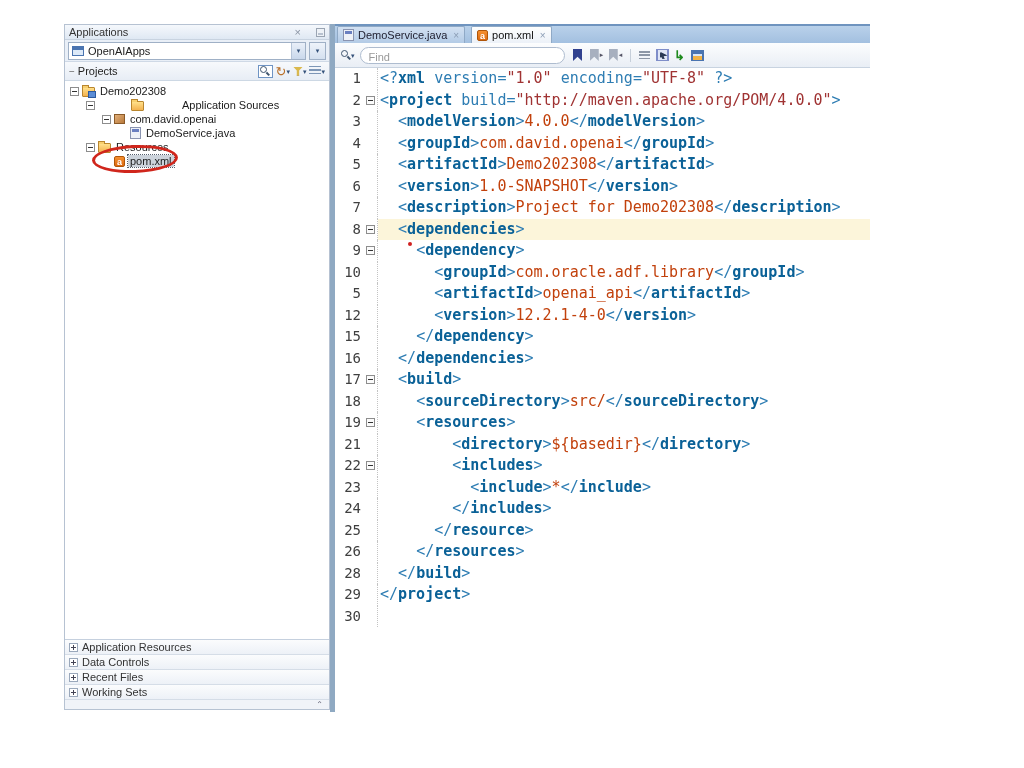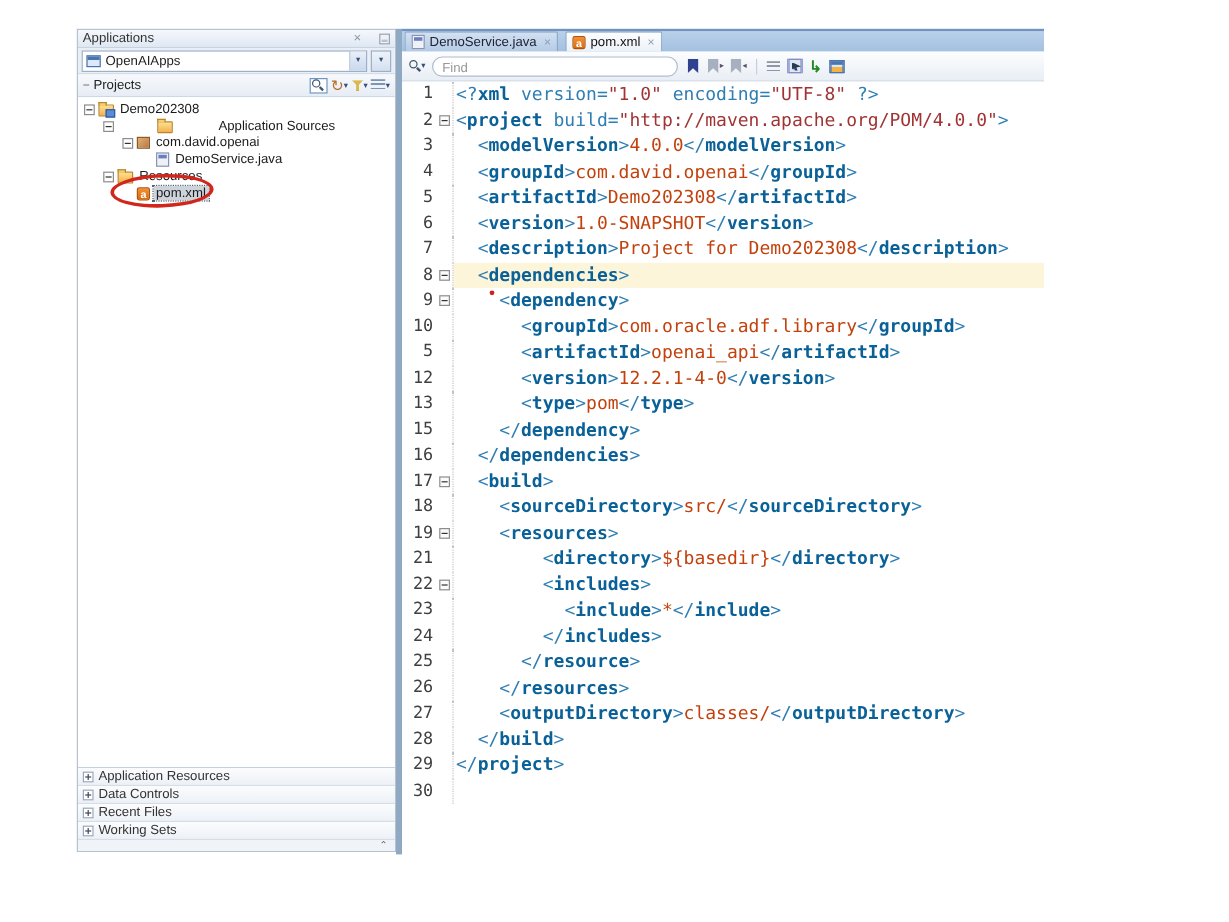--- a/index.html
+++ b/index.html
@@ -343,25 +343,20 @@
           <span class="num">5</span>
           <span class="foldcol"></span>
           <span class="ctext"><span class="c-txt">      </span><span class="c-br">&lt;</span><span class="c-tag">artifactId</span><span class="c-br">&gt;</span><span class="c-txt">openai_api</span><span class="c-br">&lt;/</span><span class="c-tag">artifactId</span><span class="c-br">&gt;</span></span>
         </div>
         <div class="crow">
           <span class="num">12</span>
           <span class="foldcol"></span>
           <span class="ctext"><span class="c-txt">      </span><span class="c-br">&lt;</span><span class="c-tag">version</span><span class="c-br">&gt;</span><span class="c-txt">12.2.1-4-0</span><span class="c-br">&lt;/</span><span class="c-tag">version</span><span class="c-br">&gt;</span></span>
         </div>
         <div class="crow">
-          <span class="num">13</span>
-          <span class="foldcol"></span>
-          <span class="ctext"><span class="c-txt">      </span><span class="c-br">&lt;</span><span class="c-tag">type</span><span class="c-br">&gt;</span><span class="c-txt">pom</span><span class="c-br">&lt;/</span><span class="c-tag">type</span><span class="c-br">&gt;</span></span>
-        </div>
-        <div class="crow">
           <span class="num">15</span>
           <span class="foldcol"></span>
           <span class="ctext"><span class="c-txt">    </span><span class="c-br">&lt;/</span><span class="c-tag">dependency</span><span class="c-br">&gt;</span></span>
         </div>
         <div class="crow">
           <span class="num">16</span>
           <span class="foldcol"></span>
           <span class="ctext"><span class="c-txt">  </span><span class="c-br">&lt;/</span><span class="c-tag">dependencies</span><span class="c-br">&gt;</span></span>
         </div>
         <div class="crow">
@@ -407,25 +402,20 @@
         </div>
         <div class="crow">
           <span class="num">25</span>
           <span class="foldcol"></span>
           <span class="ctext"><span class="c-txt">      </span><span class="c-br">&lt;/</span><span class="c-tag">resource</span><span class="c-br">&gt;</span></span>
         </div>
         <div class="crow">
           <span class="num">26</span>
           <span class="foldcol"></span>
           <span class="ctext"><span class="c-txt">    </span><span class="c-br">&lt;/</span><span class="c-tag">resources</span><span class="c-br">&gt;</span></span>
-        </div>
-        <div class="crow">
-          <span class="num">27</span>
-          <span class="foldcol"></span>
-          <span class="ctext"><span class="c-txt">    </span><span class="c-br">&lt;</span><span class="c-tag">outputDirectory</span><span class="c-br">&gt;</span><span class="c-txt">classes/</span><span class="c-br">&lt;/</span><span class="c-tag">outputDirectory</span><span class="c-br">&gt;</span></span>
         </div>
         <div class="crow">
           <span class="num">28</span>
           <span class="foldcol"></span>
           <span class="ctext"><span class="c-txt">  </span><span class="c-br">&lt;/</span><span class="c-tag">build</span><span class="c-br">&gt;</span></span>
         </div>
         <div class="crow">
           <span class="num">29</span>
           <span class="foldcol"></span>
           <span class="ctext"><span class="c-br">&lt;/</span><span class="c-tag">project</span><span class="c-br">&gt;</span></span>

